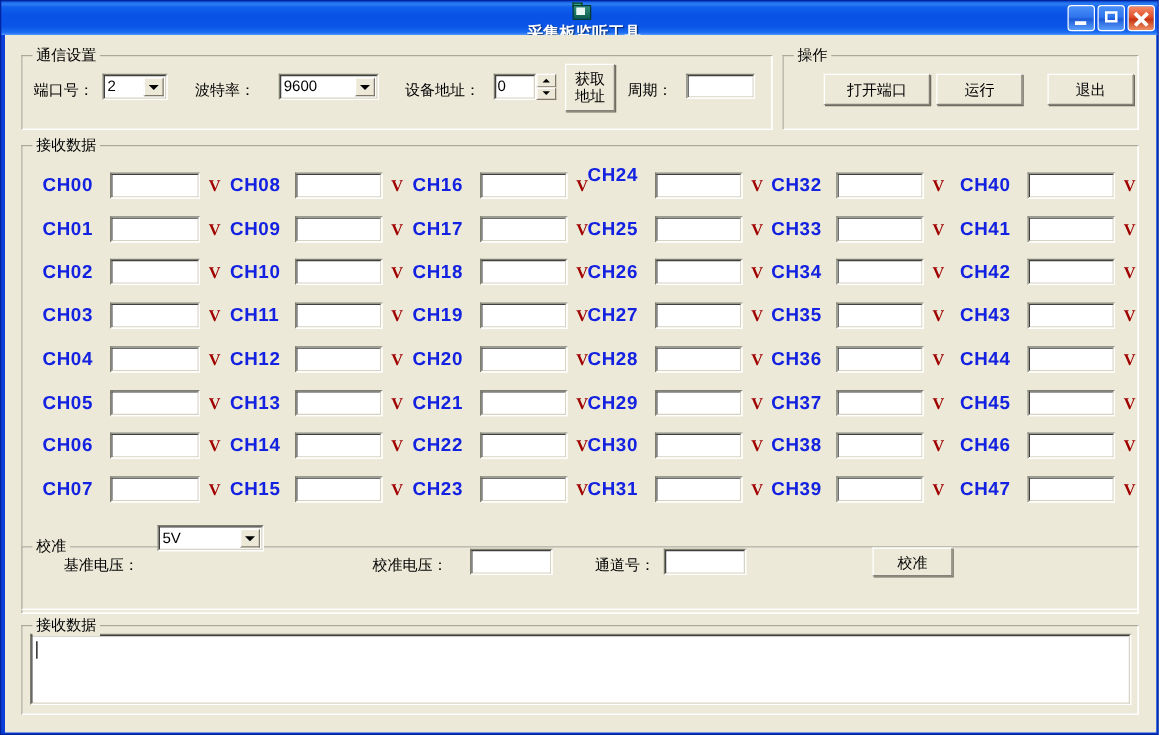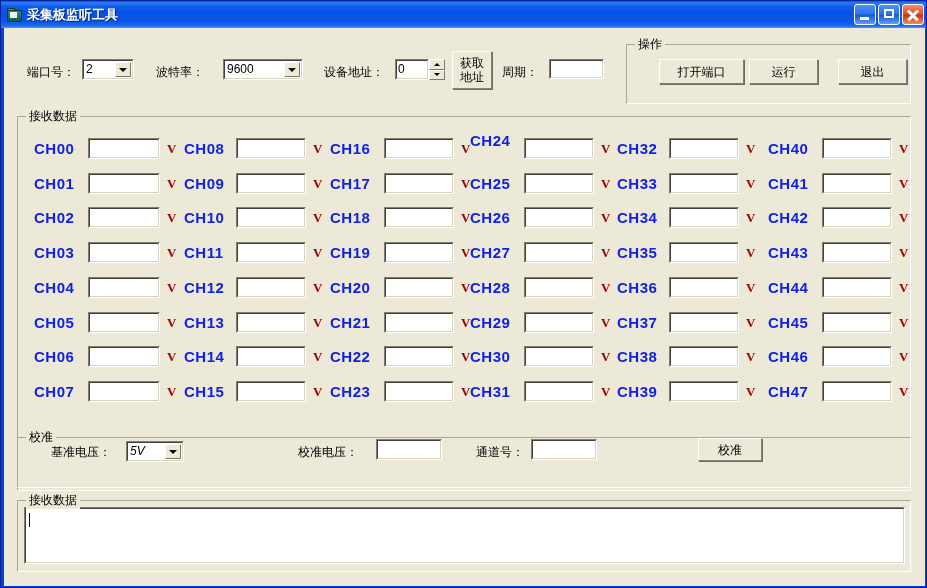--- a/index.html
+++ b/index.html
@@ -28,20 +28,21 @@
     left: 0; top: 0;
     width: 927px;
     height: 27px;
     background: linear-gradient(to bottom,
         #0b58d6 0%, #2f7ef5 8%, #1160ec 18%,
         #0852e6 40%, #0a54e8 75%, #1b6bf0 92%, #4f96ff 100%);
     display: flex;
     align-items: center;
     box-sizing: border-box;
     padding-left: 5px;
+    flex-direction: column;
   }
   .title-icon {
     width: 16px; height: 16px;
     margin-right: 5px;
     position: relative;
     flex: none;
   }
   .title-icon .ic-body {
     position: absolute;
     left: 1px; top: 3px;
@@ -346,20 +347,23 @@
       <div class="win-btn max"></div>
       <div class="win-btn close">
         <div class="x1"></div>
           <div class="x2"></div>
       </div>
     </div>
   </div>
 
   <div class="client">
 
+    <div class="group" style="left:13px; top:16px; width:601px; height:60px;">
+      <div class="grp-title">通信设置</div>
+    </div>
     <div class="lbl" style="left:23px; top:36px;">端口号：</div>
     <div class="combo" style="left:78px; top:31px; width:52px; height:21px;">
       <span class="cbtext">2</span>
       <span class="cbbtn"></span>
     </div>
 
     <div class="lbl" style="left:152px; top:36px;">波特率：</div>
     <div class="combo" style="left:219px; top:31px; width:80px; height:21px;">
       <span class="cbtext">9600</span>
       <span class="cbbtn"></span>
@@ -534,21 +538,21 @@
         <div class="ch-marker" style="left: 895px; top: 322px;">V</div>
         <div class="ch-label" style="left: 764px; top: 355px;">CH47</div>
         <div class="field" style="left: 818px; top: 353px; width: 70px; height: 21px;"></div>
         <div class="ch-marker" style="left: 895px; top: 357px;">V</div>
       </div>
 
     <div class="group" style="left:13px; top:409px; width:894px; height:51px;">
       <div class="grp-title">校准</div>
     </div>
     <div class="lbl" style="left:47px; top:416px;">基准电压：</div>
-    <div class="combo" style="left:122px; top:413px; width:58px; height:21px;font-style:italic;">
+    <div class="combo" style="left:122px; top:392px; width:85px; height:21px;">
       <span class="cbtext">5V</span>
       <span class="cbbtn"></span>
     </div>
 
     <div class="lbl" style="left:294px; top:416px;">校准电压：</div>
     <div class="field" style="left:372px; top:411px; width:66px; height:21px;"></div>
 
     <div class="lbl" style="left:472px; top:416px;">通道号：</div>
     <div class="field" style="left:527px; top:411px; width:66px; height:21px;"></div>
 

